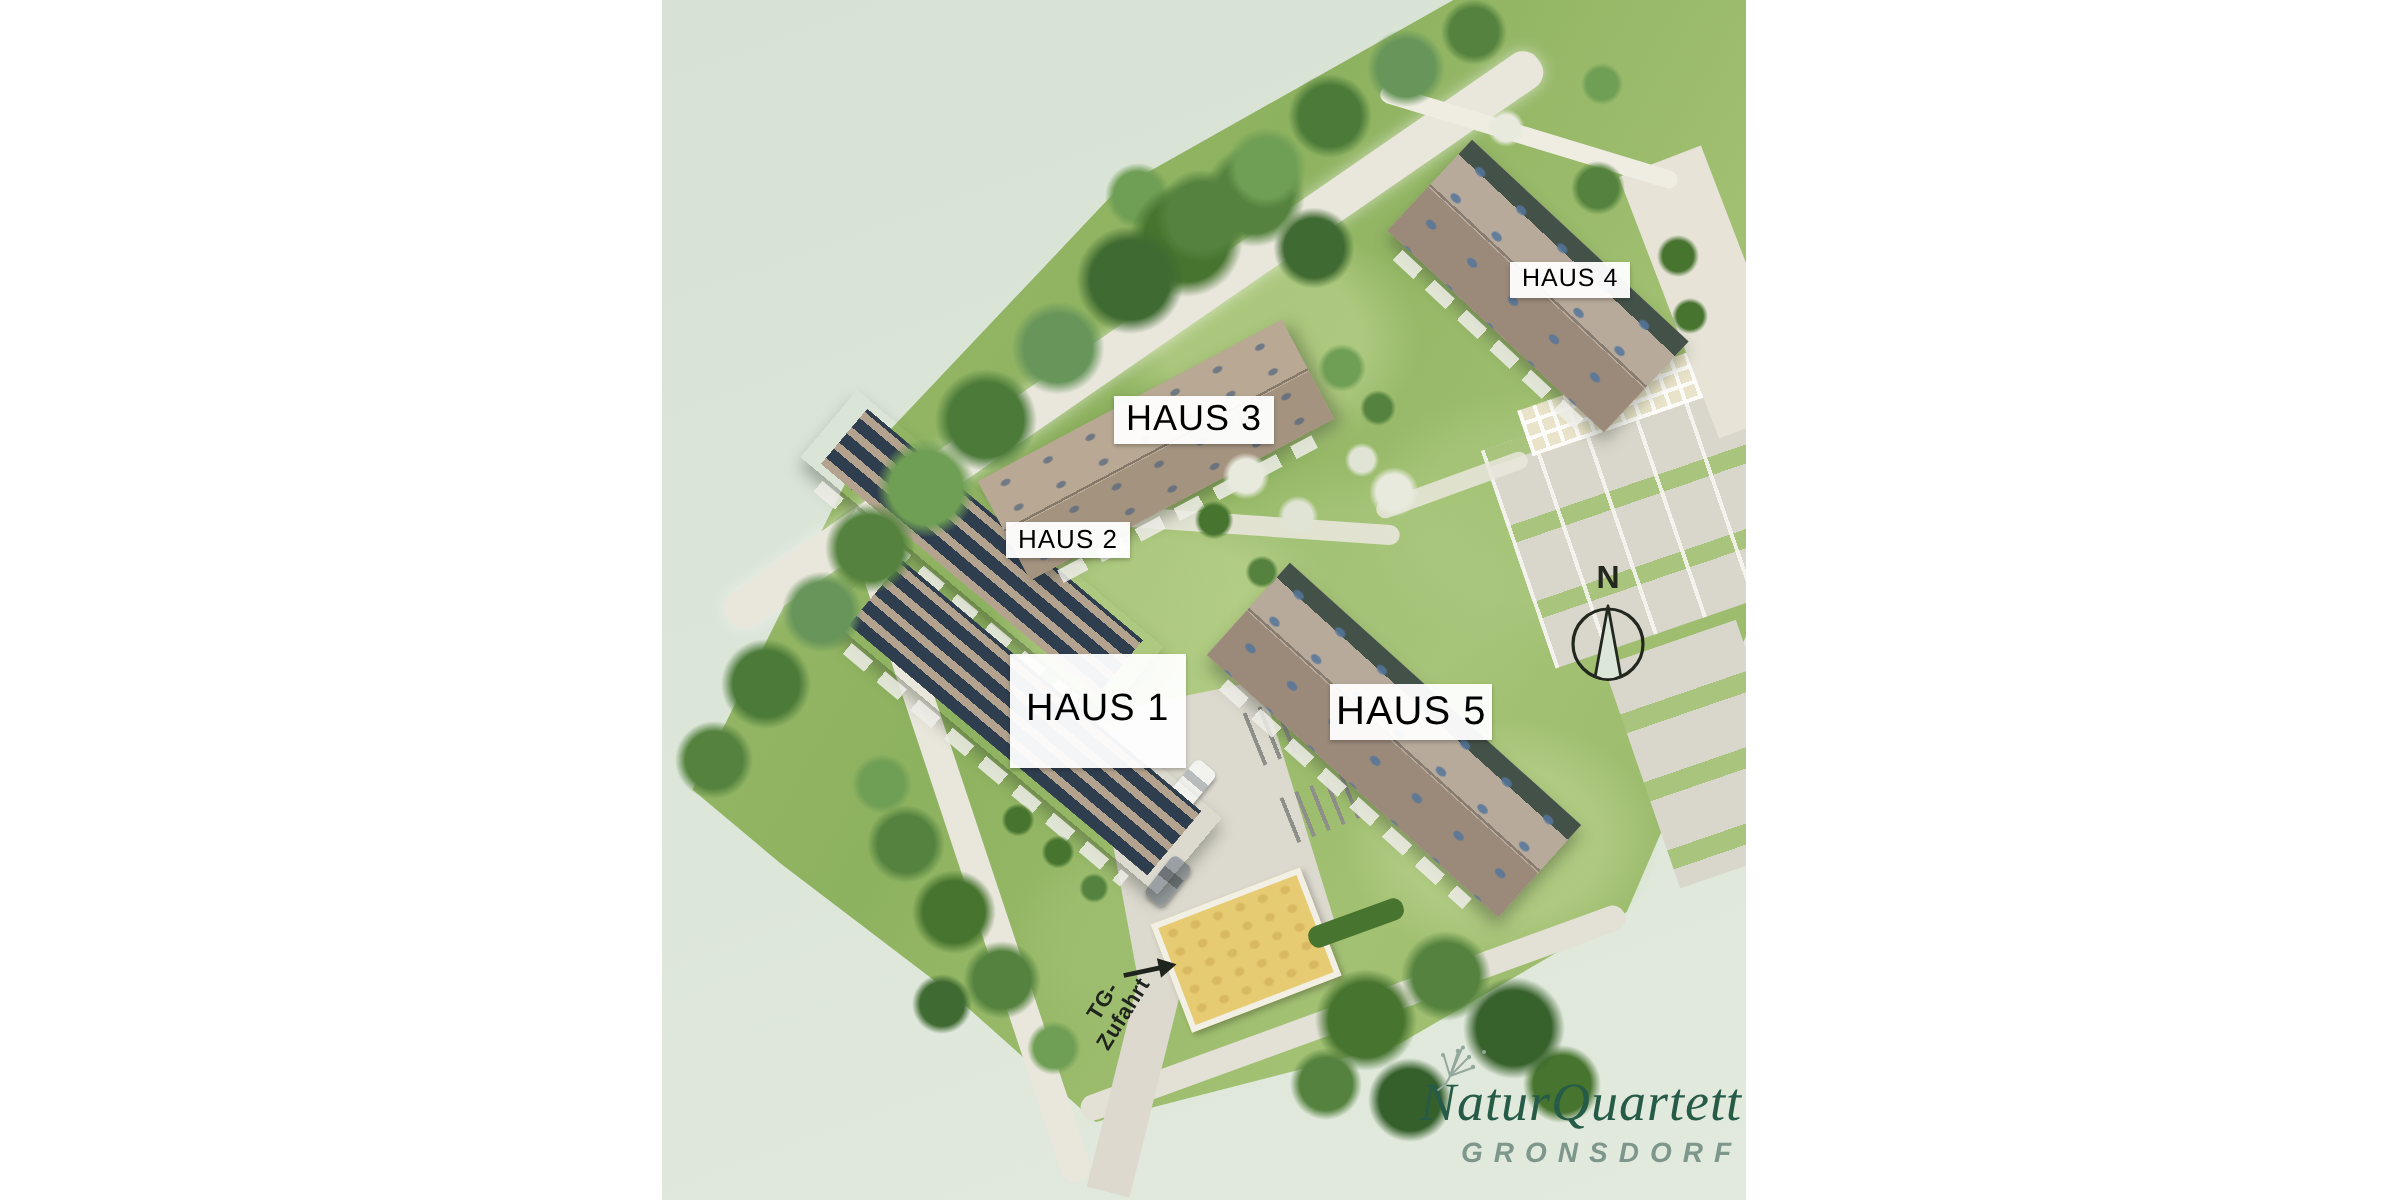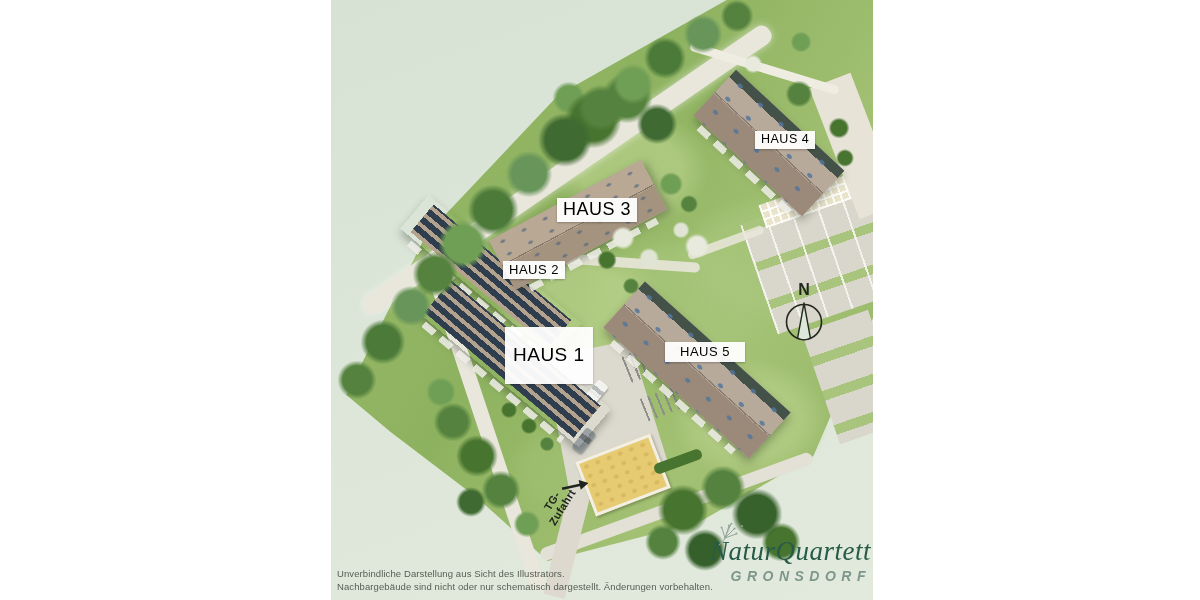--- a/index.html
+++ b/index.html
@@ -142,21 +142,21 @@
     z-index:9;background:#47742f;border-radius:5px;}
 
   
   .haus-label{position:absolute;z-index:30;background:rgba(255,255,255,.95);color:#000000;
     font-weight:400;letter-spacing:.5px;white-space:nowrap;box-shadow:0 1px 2px rgba(0,0,0,.25);
     padding:2px 6px;line-height:1.1;}
   .l-h4{left:424px;top:131px;font-size:12.5px;}
   .l-h3{left:226px;top:198px;font-size:18px;}
   .l-h2{left:132px;top:261px;font-size:13px;margin-left:40px;}
   .l-h1{left:174px;top:327px;font-size:19px;padding:18px 8px;}
-  .l-h5{left:334px;top:342px;font-size:13px;padding:3px 15px;}
+  .l-h5{left:334px;top:342px;font-size:20px;padding:3px 3px;}
 
   
   .compass{position:absolute;left:449px;top:282px;width:48px;z-index:40;text-align:center;}
   .compass-n{font-size:16px;font-weight:700;color:#23281f;line-height:1;}
   .compass svg{display:block;margin:2px auto 0;}
 
   
   .tg{position:absolute;z-index:40;color:#20241f;}
   .tg-arrow{left:230px;top:478px;transform:rotate(-12deg);}
   .tg-text{left:196px;top:492px;width:60px;transform:rotate(-58deg);transform-origin:center;
@@ -246,24 +246,20 @@
       <svg width="28" height="12" viewBox="0 0 28 12">
         <line x1="1" y1="6" x2="20" y2="6" stroke="#20241f" stroke-width="2.4"></line>
         <polygon points="19,1 28,6 19,11" fill="#20241f"></polygon>
       </svg>
     </div>
     <div class="tg tg-text" style="position:absolute;">
       <div>TG-</div>
       <div>Zufahrt</div>
     </div>
 
-    <div class="disclaimer">
-      <div>Unverbindliche Darstellung aus Sicht des Illustrators.</div>
-      <div>Nachbargebäude sind nicht oder nur schematisch dargestellt. Änderungen vorbehalten.</div>
-    </div>
 
     <div class="brand">
       <div class="brand-name">
         <svg width="30" height="24" viewBox="0 0 30 24">
           <g stroke="#93a89b" stroke-width="1" fill="none" stroke-linecap="round">
             <path d="M9 16 C8 19 6 21 3 23"></path>
             <line x1="9" y1="16" x2="13" y2="4"></line>
             <line x1="9" y1="16" x2="18" y2="7"></line>
             <line x1="9" y1="16" x2="20" y2="12"></line>
             <line x1="9" y1="16" x2="15" y2="2"></line>

